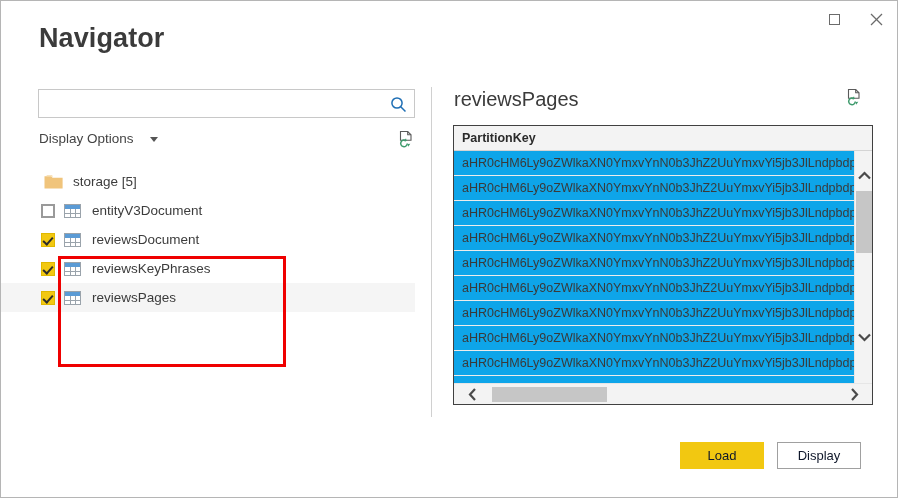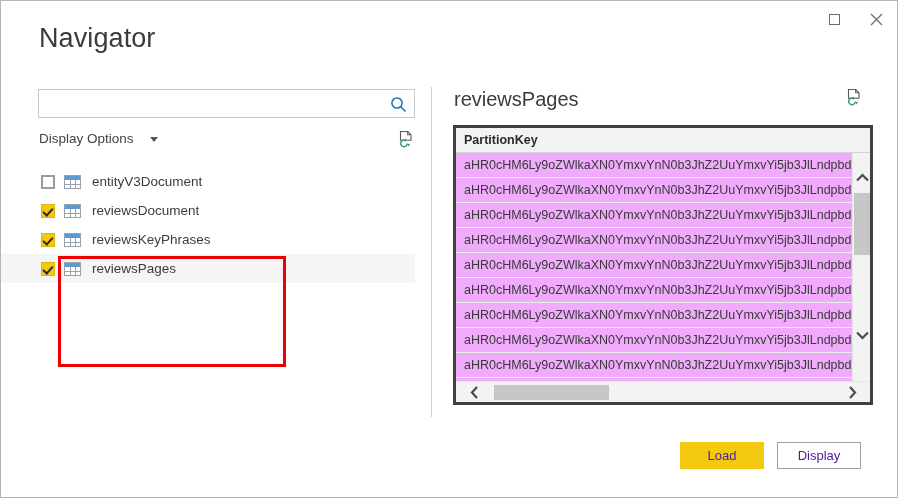--- a/index.html
+++ b/index.html
@@ -47,21 +47,21 @@
     box-sizing: border-box;
   }
   .winbtn svg { display:block; }
 
   .page-title {
     position: absolute;
     left: 38px;
     top: 24px;
     font-size: 27px;
     color: #3b3b3b;
-    font-weight: 400;
+    font-weight: 700;
     letter-spacing: 0.1px;
     line-height: 1;
   }
 
   
   .left-panel {
     position: absolute;
     left: 37px;
     top: 88px;
     width: 377px;
@@ -266,23 +266,23 @@
     position: absolute;
     right: 0; top: -3px;
     width: 22px; height: 22px;
     cursor: default;
   }
 
   .grid {
     position: relative;
     width: 420px;
     height: 280px;
-    border: 3px solid #404040;
-    box-sizing: border-box;
-    background: #f0abfc;
+    border: 1px solid #404040;
+    box-sizing: border-box;
+    background: #0ea5e9;
     overflow: hidden;
   }
   .grid-head {
     height: 25px;
     background: #f3f3f3;
     border-bottom: 1px solid #d4d4d4;
     display: flex;
     align-items: center;
     padding-left: 8px;
     font-size: 12.5px;
@@ -374,21 +374,21 @@
     bottom: 28px;
     display: flex;
     gap: 13px;
   }
   .btn {
     height: 27px;
     min-width: 84px;
     padding: 0 14px;
     font-family: inherit;
     font-size: 13px;
-    color: #4c1d95;
+    color: #0f172a;
     background: #ffffff;
     border: 1px solid #a0a0a0;
     box-sizing: border-box;
     cursor: default;
     line-height: 25px;
     text-align: center;
   }
   .btn.primary {
     background: #f2c811;
     border: 1px solid #f2c811;
@@ -438,20 +438,30 @@
           <path d="M12.7 3.5 v3.3 h3.3" fill="none" stroke="#5a5a5a" stroke-width="1.1"></path>
           <path d="M12.3 15.4 a3.3 3.3 0 1 1 -1.1 -2.5" fill="none" stroke="#3f9b6d" stroke-width="1.5"></path>
           <path d="M11.0 10.3 l0.6 2.7 l-2.7 0.3 z" fill="#3f9b6d"></path>
           <path d="M13.2 18.7 l-0.6 -2.7 l2.7 -0.3 z" fill="#3f9b6d"></path>
         </svg>
       </span>
     </div>
 
     <div class="tree">
 
+      <div class="tree-row root">
+        <span class="expander"></span>
+        <span class="folder-icon">
+          <svg width="19" height="15" viewBox="0 0 19 15">
+            <path d="M0.5 2.2 h6.6 l1.5 1.6 h10.0 v10.7 h-18.1 z" fill="#f0c47b"></path>
+            <path d="M2.6 1.2 h5.4 l1.2 1.3 h-6.6 z" fill="#f6d9a6"></path>
+          </svg>
+        </span>
+        <span class="node-label">storage [5]</span>
+      </div>
 
       <div class="tree-row child">
         <span class="cbx off"></span>
         <span class="table-icon">
           <span class="thead"></span>
             <span class="vl1"></span>
             <span class="vl2"></span>
             <span class="hl1"></span>
         </span>
         <span class="node-label">entityV3Document</span>

